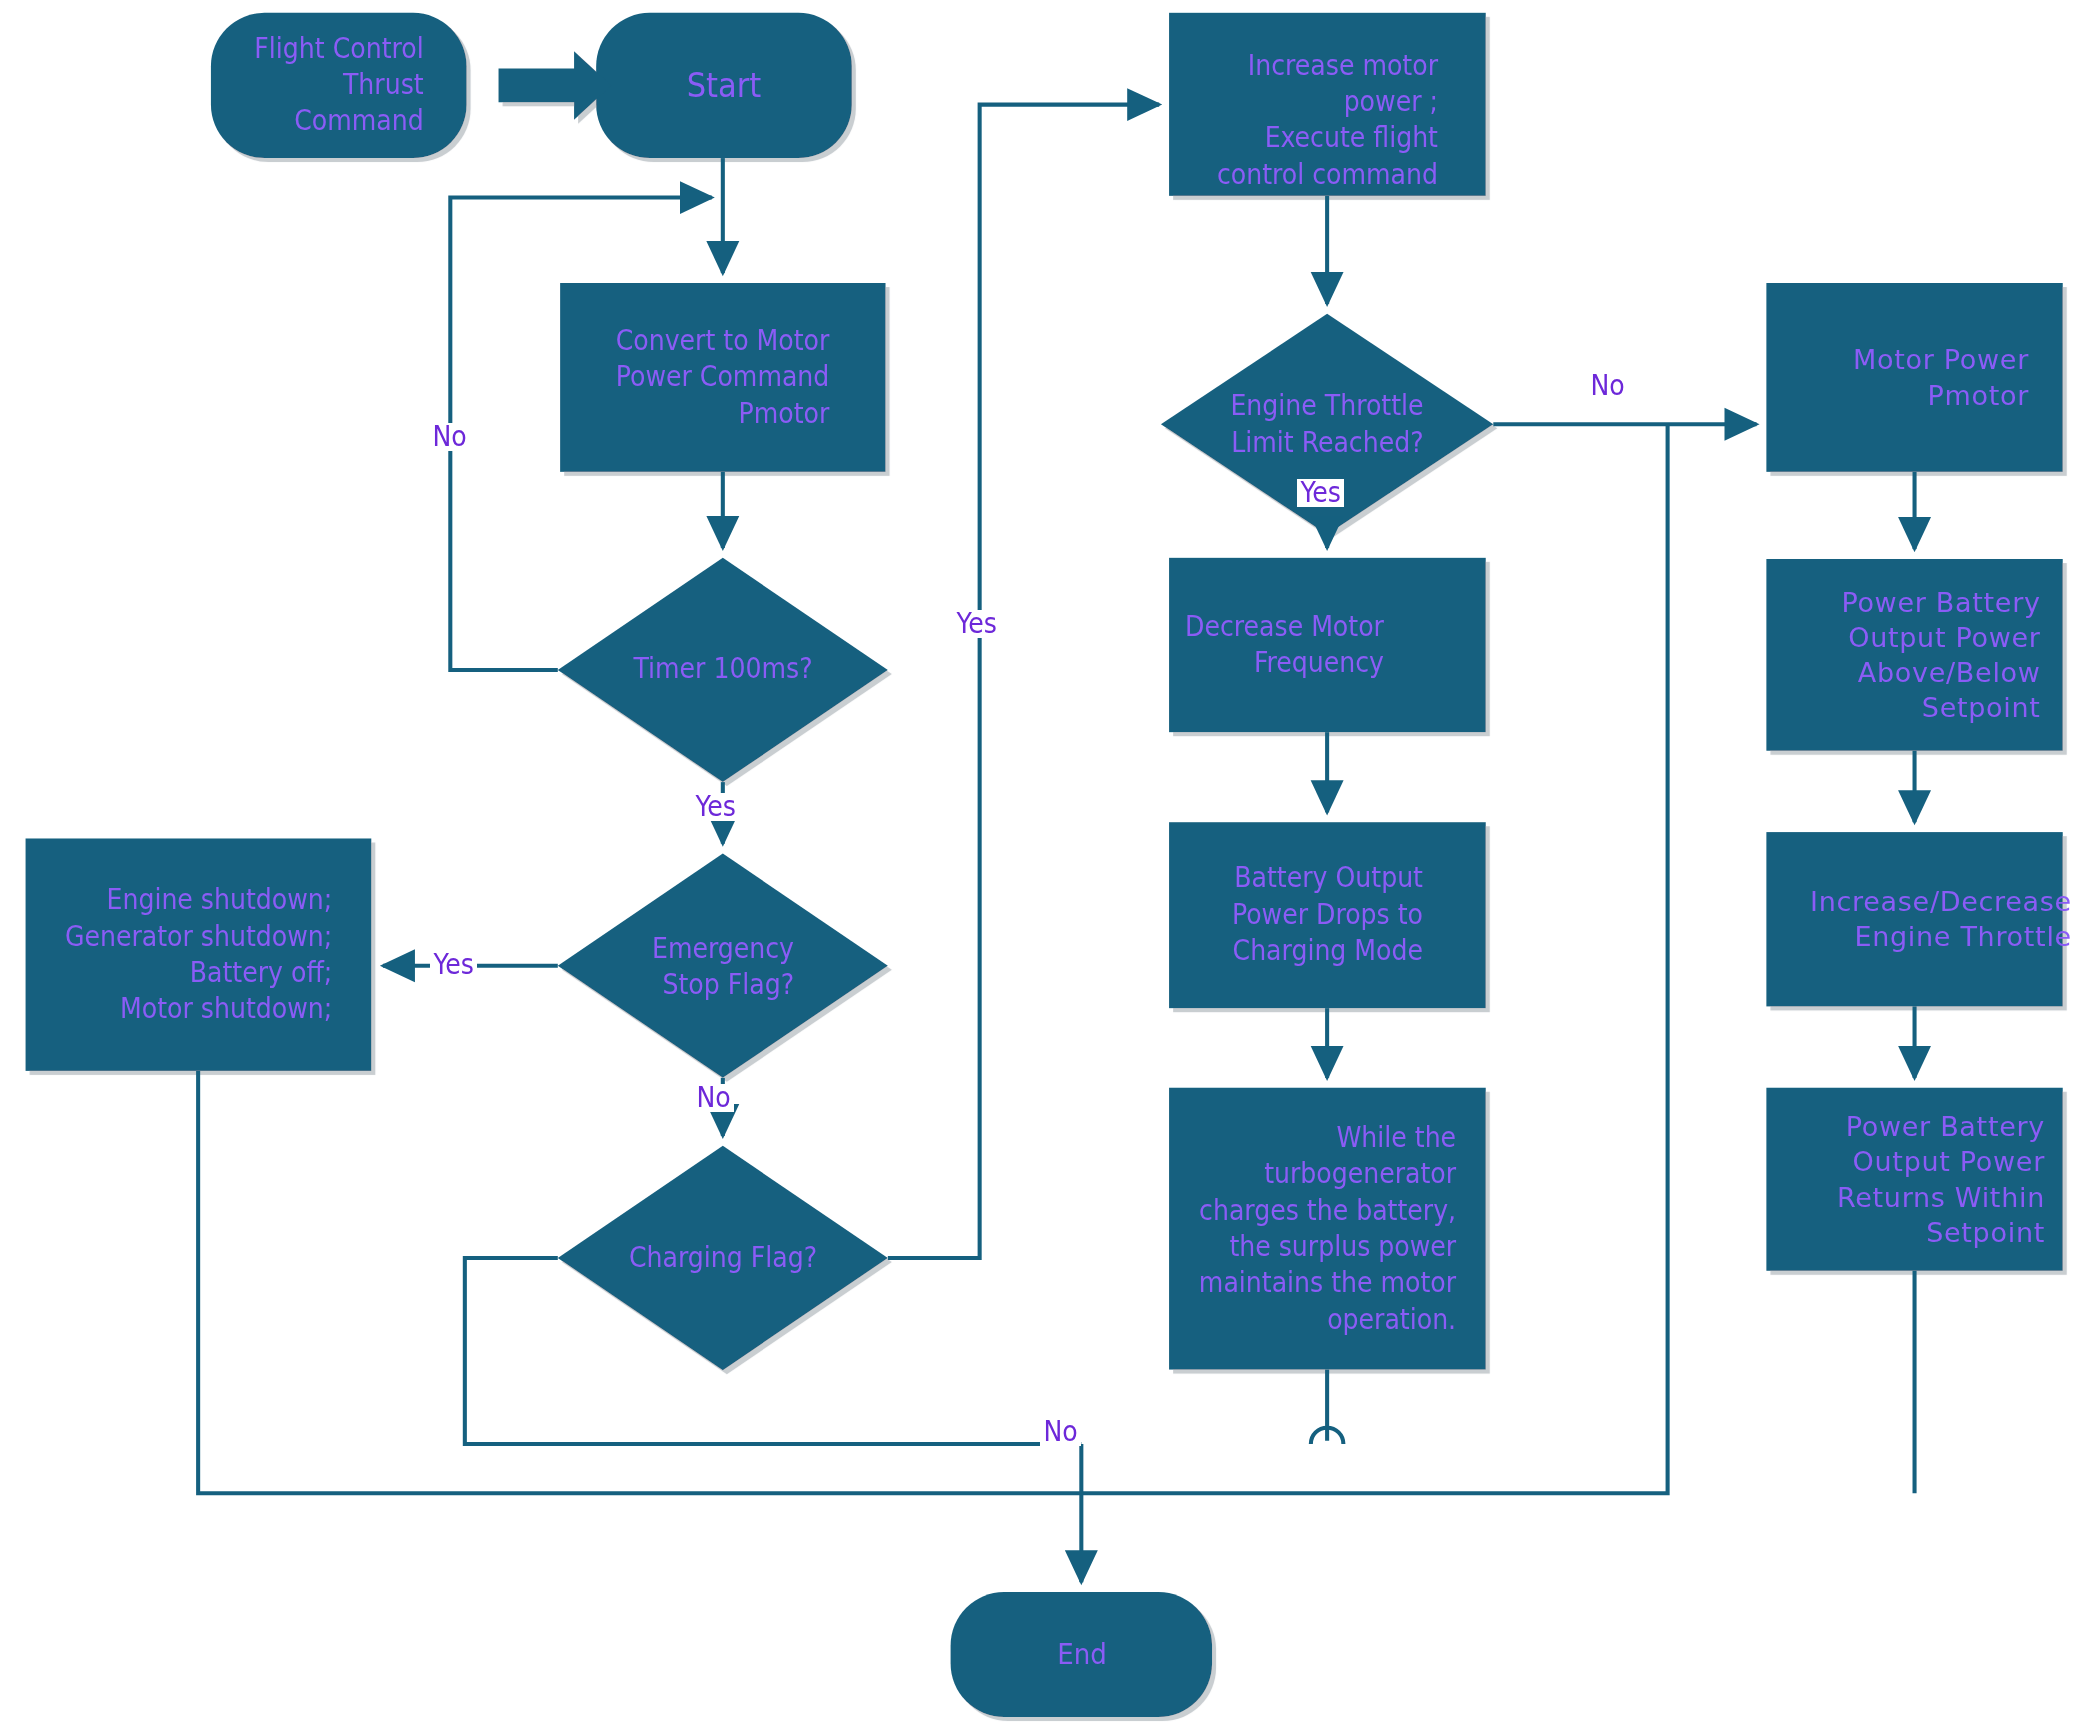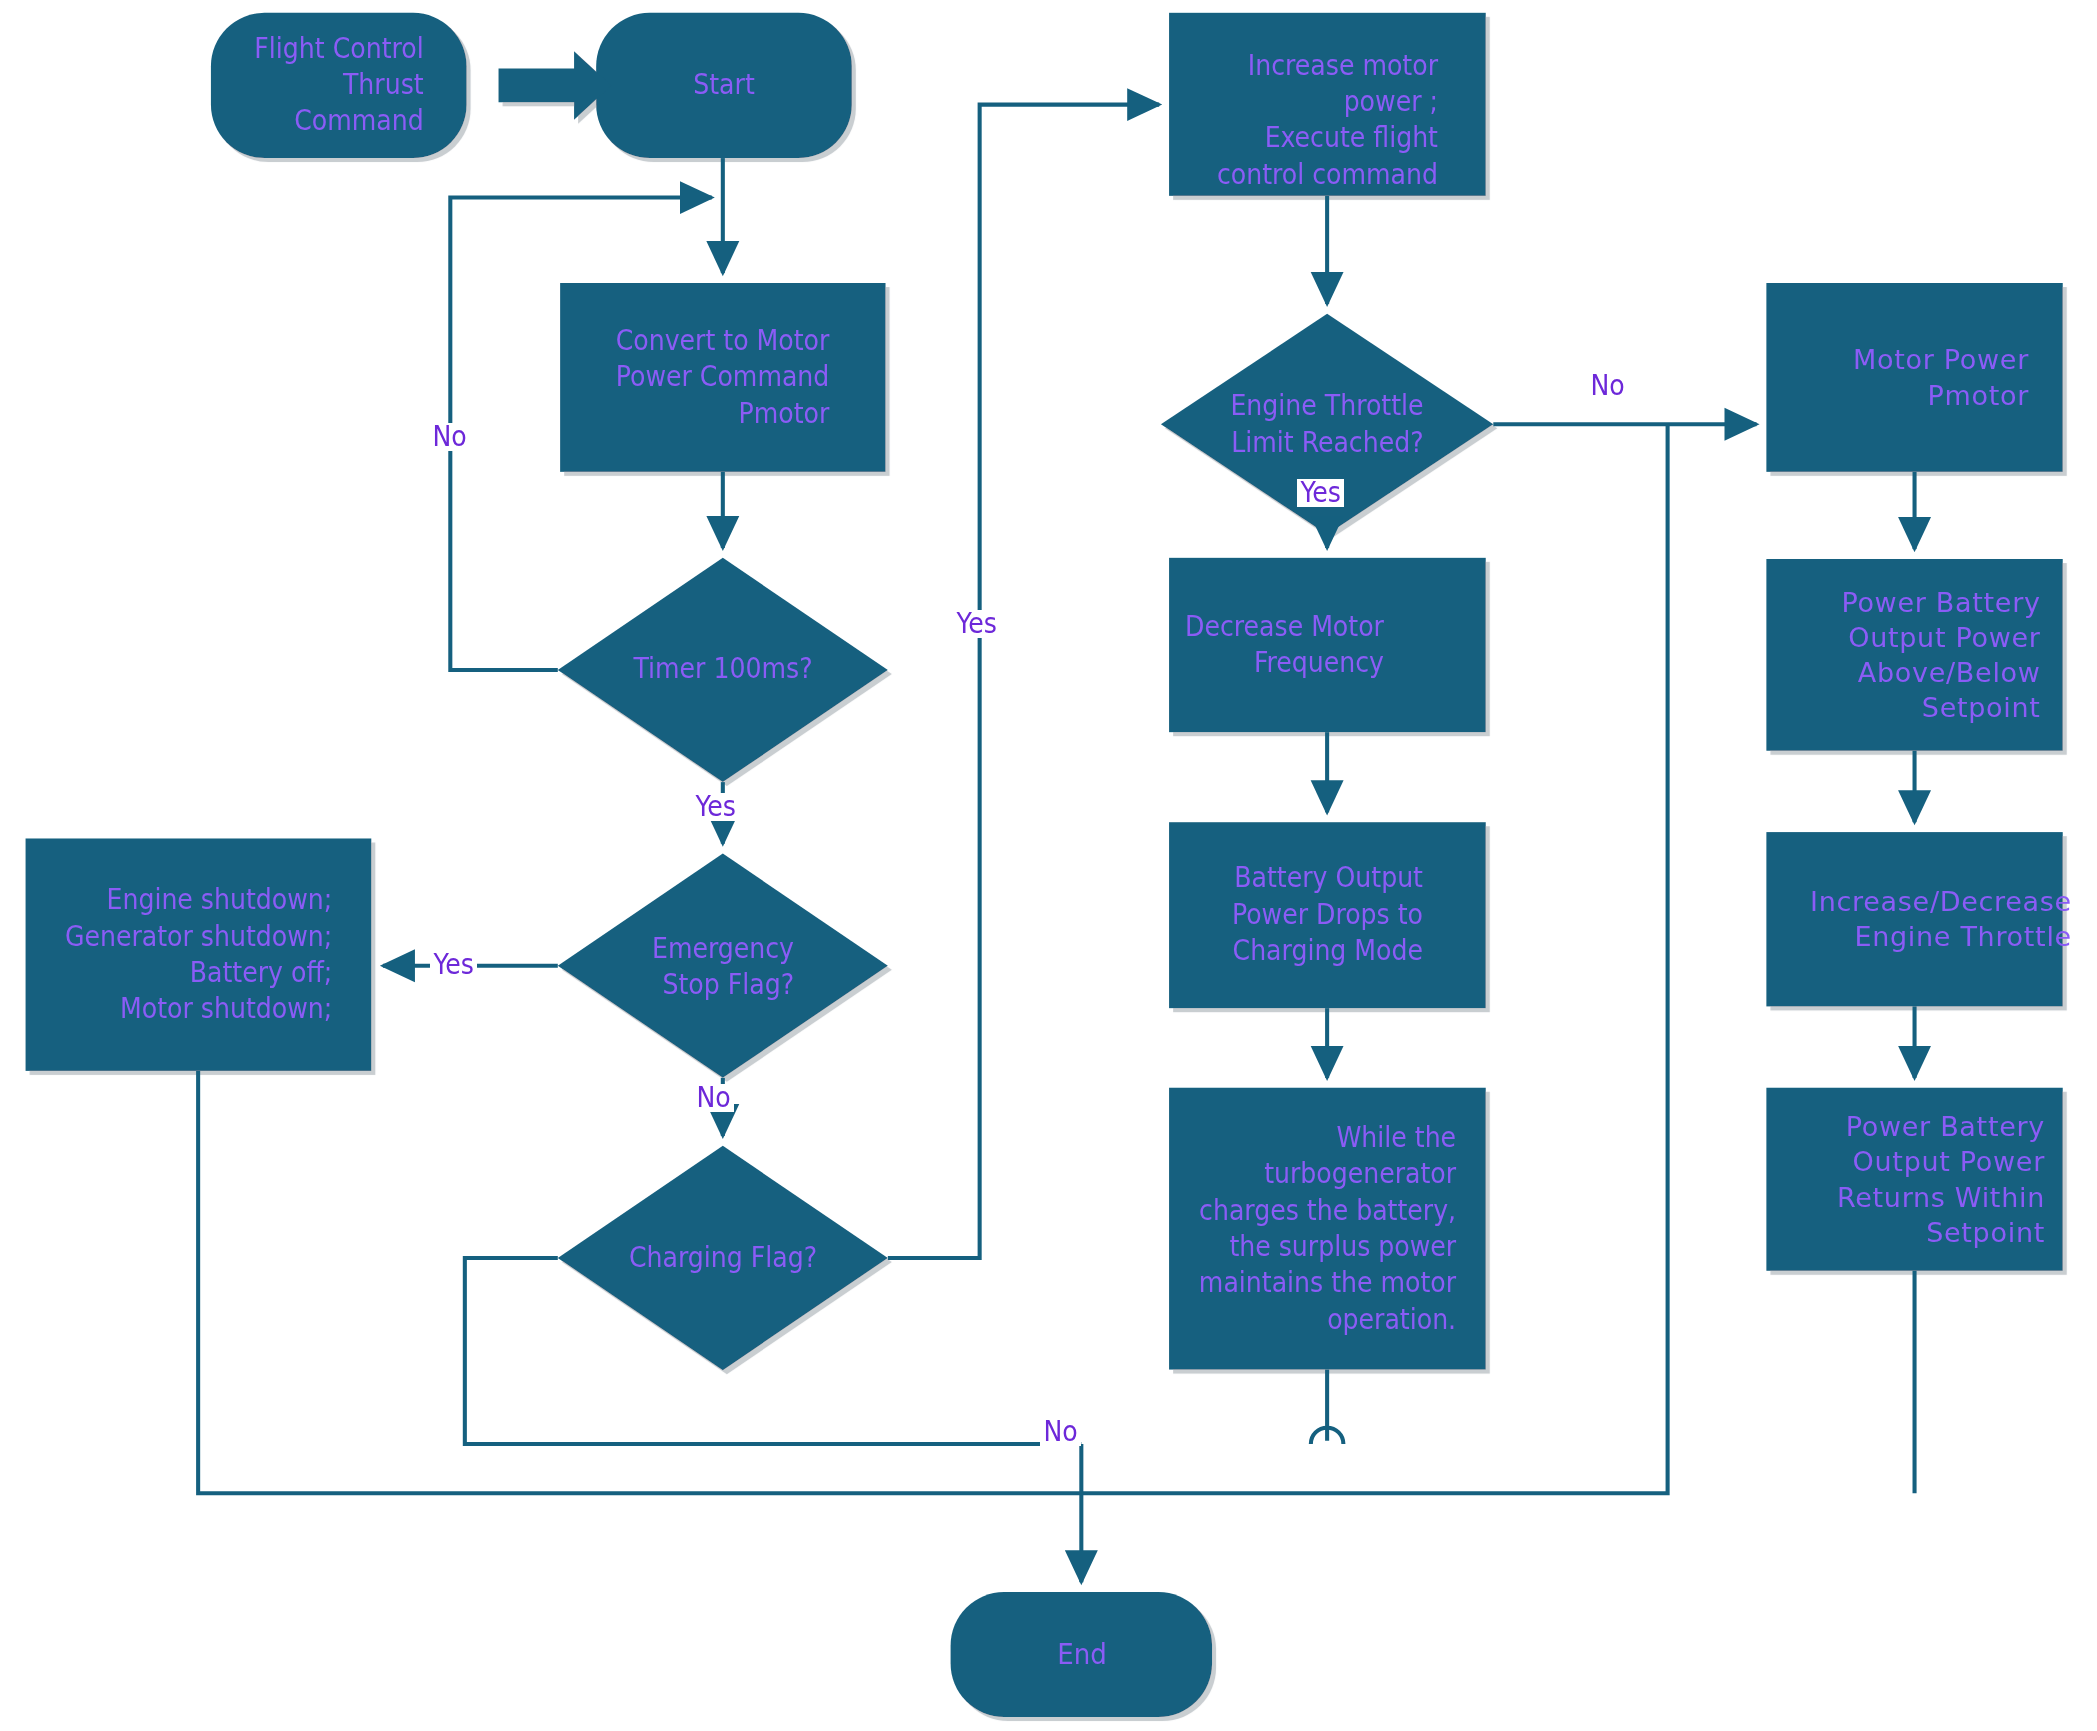--- a/index.html
+++ b/index.html
@@ -118,21 +118,21 @@
     <g>
       <path d="M2256,2485 L2312,2485" stroke="#ffffff" stroke-width="11" fill="none"></path>
       <path d="M2256,2485 A28,28 0 0 1 2312,2485" stroke="#15607f" stroke-width="7" fill="none"></path>
     </g>
   </svg>
 
   <div class="nodeLabel" style="left:211px;top:12.8px;width:256px;height:145px;font-size:28px;">Flight Control
 Thrust
 Command</div>
 
-  <div class="nodeLabel" style="left:596px;top:12.8px;width:256px;height:145px;font-size:28px;">Start</div>
+  <div class="nodeLabel" style="left:596px;top:12.8px;width:256px;height:145px;font-size:34px;">Start</div>
 
   <div class="nodeLabel" style="left:560px;top:283px;width:325px;height:189px;font-size:28px;">Convert to Motor
 Power Command
 Pmotor</div>
 
   <div class="nodeLabel" style="left:558px;top:633px;width:330px;height:73px;font-size:28px;">Timer 100ms?</div>
 
   <div class="nodeLabel" style="left:558px;top:912px;width:330px;height:110px;font-size:28px;">Emergency
 Stop Flag?</div>
 

